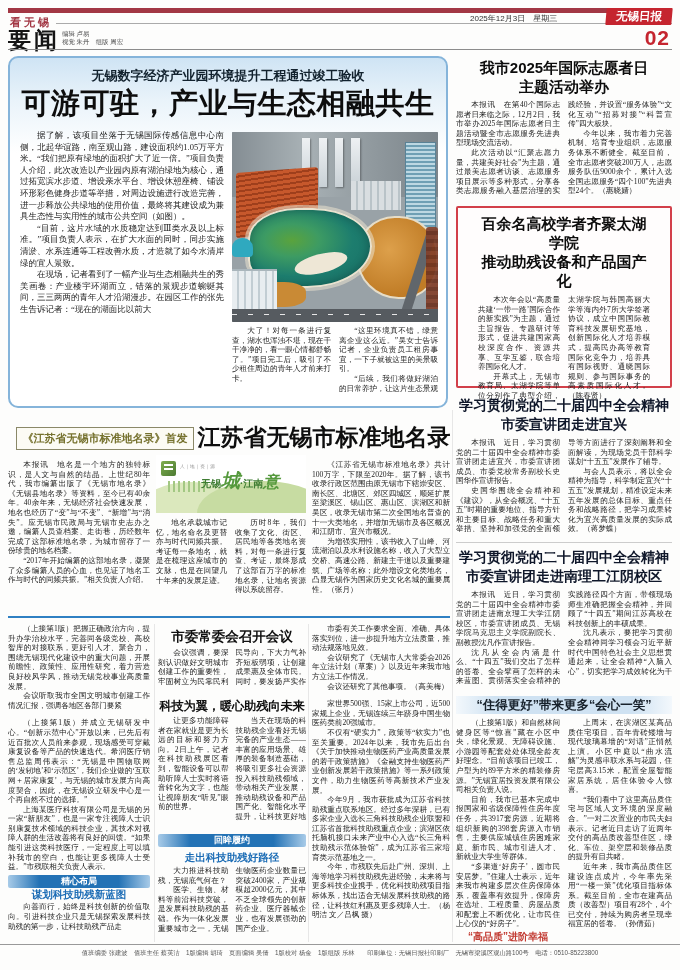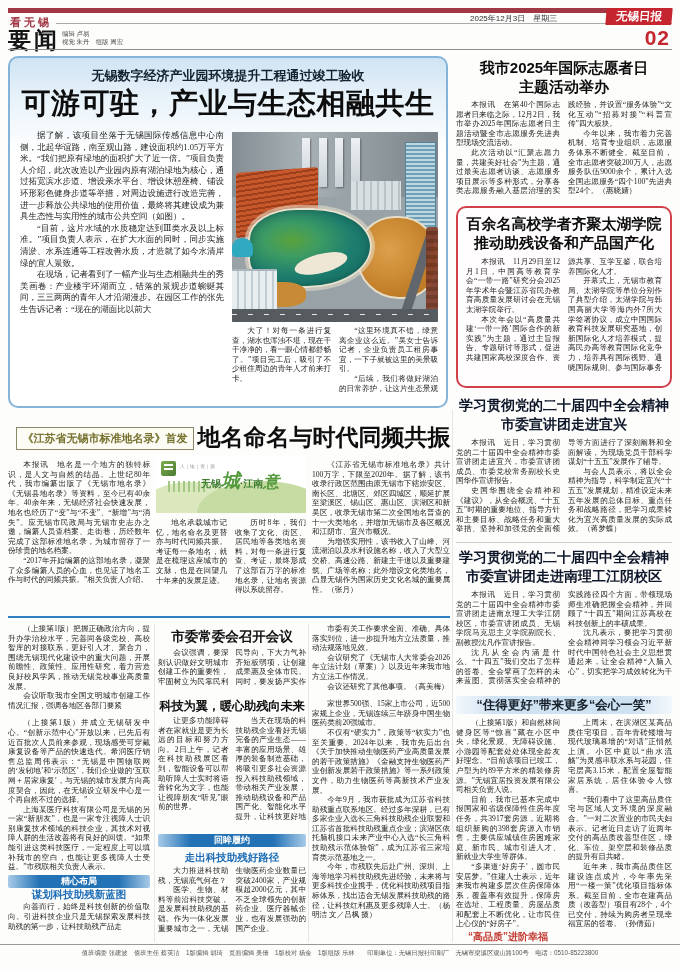--- a/index.html
+++ b/index.html
@@ -89,21 +89,21 @@
   .mid-title2{font-size:12.3px;font-weight:bold;color:#101010;letter-spacing:-.2px;}
   .blueband{background:linear-gradient(90deg,#a8cbe8,#2372b5 22%,#2372b5 78%,#a8cbe8);
             color:#fff;font-weight:bold;text-align:center;font-size:9px;line-height:13px;height:13px;border-radius:2px;}
   .bluesub{color:#1b6cb5;font-weight:bold;text-align:center;font-size:10.5px;text-indent:0;margin:2px 0 3px 0;}
   .redsub{color:#c23a31;font-weight:bold;text-align:center;font-size:10px;text-indent:0;margin:3px 0;}
   .gap8{height:8px;}
 
   
   .r-title{font-size:14px;font-weight:bold;line-height:19px;color:#0f172a;}
   .r-title-lg{font-size:15px;font-weight:bold;line-height:19px;color:#0d0d0d;}
-  .redbox{border:2px solid #d2404a;border-radius:10px;background:#fffdfd;box-sizing:border-box;padding:6px 8px;}
+  .redbox{border:2px solid #d2404a;border-radius:2px;background:#fffdfd;box-sizing:border-box;padding:6px 20px;}
   .bandtitle{background:linear-gradient(90deg,#f3f8fc,#cfe2f2 18% 82%,#f3f8fc);
              font-size:12.5px;font-weight:bold;line-height:18px;text-align:center;color:#17212b;}
 
   .footer{font-size:6.3px;color:#555;text-align:center;}
 </style>
 </head>
 <body>
 
 <div class="page">
 
@@ -148,21 +148,21 @@
       <div class="ph-dash"></div>
     </div>
     <div class="abs b7 cols2 clip" style="left:222px;top:268px;width:206px;height:74px;">
         <p class="p">大了！对每一条进行复查，湖水也浑浊不堪，现在干干净净的，看一眼心情都舒畅了。”项目完工后，吸引了不少租住周边的青年人才前来打卡。</p>
         <p class="p">“这里环境真不错，绿意离企业这么近。”吴女士告诉记者，企业负责员工租房事宜，一下子就被这里的美景吸引。</p>
         <p class="p">“后续，我们将做好湖泊的日常养护，让这片生态景观持续焕发生机，为片区守护高品质的城市公共空间。”项目负责人说。（徐兢辉、陆飞宇 文／李一芳 摄）</p>
       </div>
   </div>
 
   <div class="abs kickerbox sans" style="left:16px;top:427px;width:176px;height:21px;">《江苏省无锡市标准地名录》首发</div>
-  <div class="abs diming-headline sans ctr" style="left:196px;top:422px;width:256px;">地名命名与时代同频共振</div>
+  <div class="abs diming-headline sans ctr" style="left:196px;top:422px;width:256px;">江苏省无锡市标准地名录</div>
   <div class="abs b7 clip" style="left:8px;top:460px;width:142px;height:152px;">
       <p class="p">本报讯　地名是一个地方的独特标识，是人文与自然的结晶。上世纪80年代，我市编纂出版了《无锡市地名录》《无锡县地名录》等资料，至今已有40余年。40余年来，无锡经济社会快速发展，地名也经历了“变”与“不变”、“新增”与“消失”。应无锡市民政局与无锡市史志办之邀，编纂人员查档案、走街巷，历经数年完成了这部标准地名录，为城市留存了一份珍贵的地名档案。</p>
       <p class="p">“2017年开始编纂的这部地名录，凝聚了众多编纂人员的心血，也见证了地名工作与时代的同频共振。”相关负责人介绍。</p>
     </div>
   <div class="abs greengfx" style="left:156px;top:455px;width:150px;height:58px;">
     <div class="gg-hill1"></div>
     <div class="gg-hill2"></div>
     <div class="gg-sky"></div>
     <div class="gg-logo"></div>
     <div class="gg-tags sans">人｜地｜资｜源</div>
@@ -239,21 +239,20 @@
   <div class="abs b7 cols2 clip" style="left:456px;top:100px;width:216px;height:100px;">
       <p class="p">本报讯　在第40个国际志愿者日来临之际，12月2日，我市举办2025年国际志愿者日主题活动暨全市志愿服务先进典型现场交流活动。</p>
       <p class="p">此次活动以“汇聚志愿力量，共建美好社会”为主题，通过最美志愿者访谈、志愿服务项目展示等多种形式，分享各类志愿服务融入基层治理的实践经验，并设置“服务体验”“文化互动”“招募对接”“科普宣传”四大板块。</p>
       <p class="p">今年以来，我市着力完善机制、培育专业组织，志愿服务体系不断健全。截至目前，全市志愿者突破200万人，志愿服务队伍9000余个，累计入选全国志愿服务“四个100”先进典型24个。（惠晓婧）</p>
     </div>
 
   <div class="abs redbox" style="left:456px;top:206px;width:216px;height:182px;">
     <div class="r-title-lg sans ctr">百余名高校学者齐聚太湖学院</div>
     <div class="r-title-lg sans ctr">推动助残设备和产品国产化</div>
     <div class="b7 cols2 clip" style="margin-top:5px;height:118px;">
-        <p class="p">本报讯　11月29日至12月1日，中国高等教育学会“一带一路”研究分会2025年学术年会暨江苏省民办教育高质量发展研讨会在无锡太湖学院举行。</p>
         <p class="p">本次年会以“高质量共建‘一带一路’国际合作的新实践”为主题，通过主旨报告、专题研讨等形式，促进共建国家高校深度合作、资源共享、互学互鉴，联合培养国际化人才。</p>
         <p class="p">开幕式上，无锡市教育局、太湖学院等单位分别作了典型介绍，太湖学院与韩国高丽大学等海内外7所大学签署协议，成立中国国际教育科技发展研究基地，创新国际化人才培养模式，提高民办高等教育国际化竞争力，培养具有国际视野、通晓国际规则、参与国际事务的高素质国际化人才。（陈春贤）</p>
       </div>
   </div>
 
   <div class="abs r-title sans ctr" style="left:456px;top:396px;width:216px;">学习贯彻党的二十届四中全会精神</div>
   <div class="abs r-title sans ctr" style="left:456px;top:415px;width:216px;">市委宣讲团走进宜兴</div>
   <div class="abs b7 cols2 clip" style="left:456px;top:438px;width:216px;height:100px;">
       <p class="p">本报讯　近日，学习贯彻党的二十届四中全会精神市委宣讲团走进宜兴，市委宣讲团成员、市委党校常务副校长史国华作宣讲报告。</p>
       <p class="p">史国华围绕全会精神和《建议》，从全会概况、“十五五”时期的重要地位、指导方针和主要目标、战略任务和重大举措、坚持和加强党的全面领导等方面进行了深刻阐释和全面解读，为现场党员干部科学谋划“十五五”发展作了辅导。</p>

